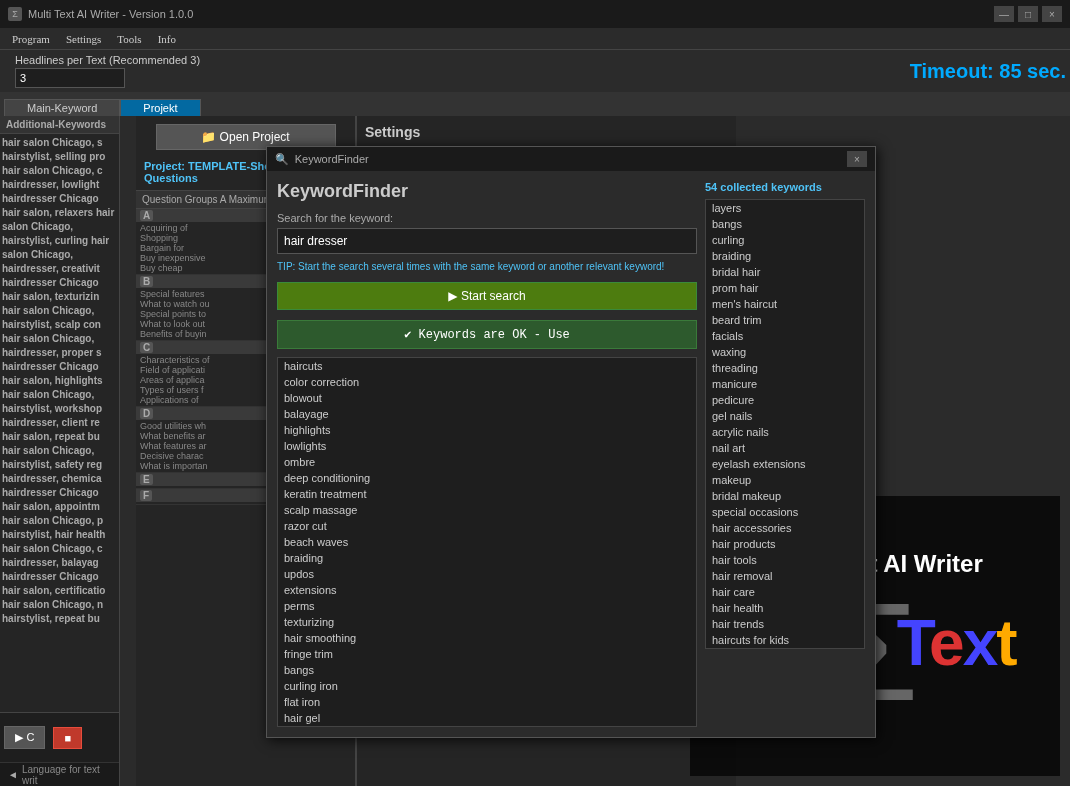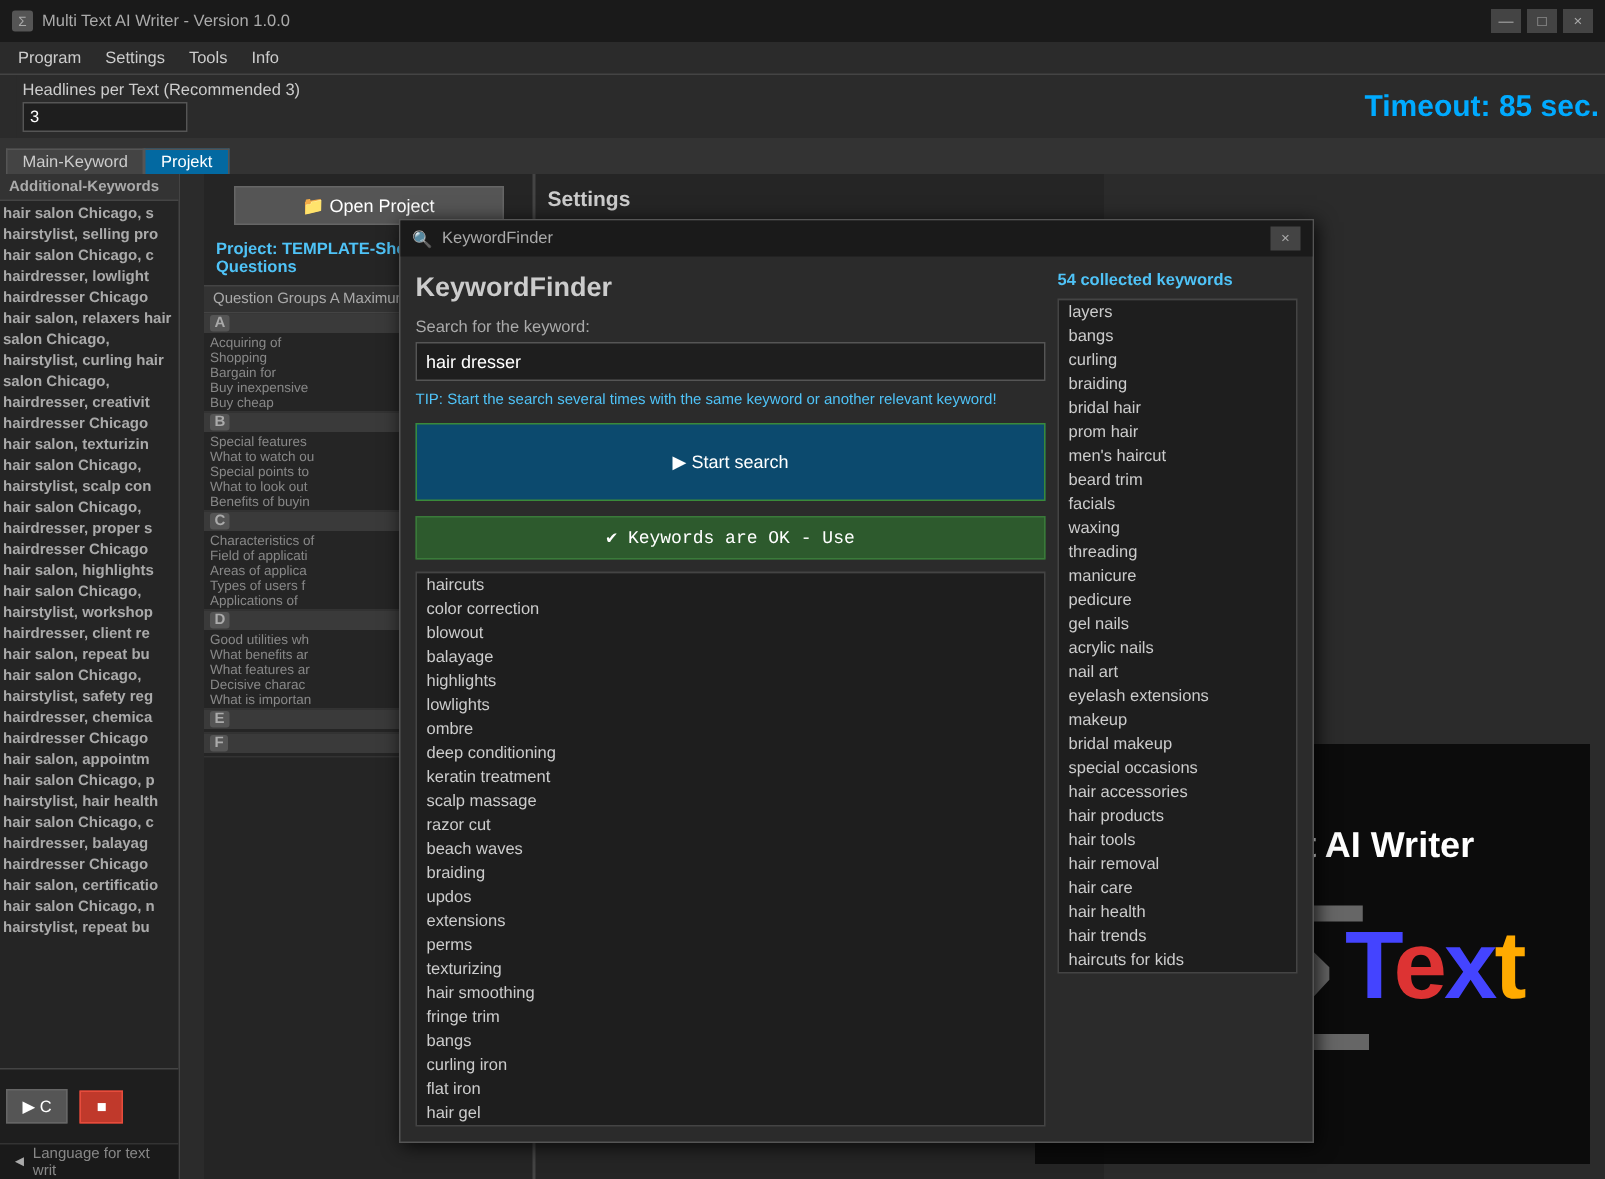--- a/index.html
+++ b/index.html
@@ -58,20 +58,21 @@
     }
 
     
     .menu-bar {
       background: #2b2b2b;
       height: 22px;
       display: flex;
       align-items: flex-start;
       padding: 0 4px;
       border-bottom: 1px solid #444;
+      font-family: Liberation Serif, serif;
     }
     .menu-item {
       padding: 0 8px;
       height: 100%;
       display: flex;
       align-items: center;
       color: #ccc;
       font-size: 11px;
       cursor: pointer;
     }
@@ -111,21 +112,21 @@
       background: #333;
       height: 24px;
       display: flex;
       align-items: flex-end;
       padding-left: 4px;
     }
     .tab {
       background: #444;
       border: 1px solid #555;
       border-bottom: none;
-      padding: 2px 10px;
+      padding: 2px 22px;
       font-size: 11px;
       color: #ccc;
       cursor: pointer;
       display: flex;
       align-items: center;
       gap: 4px;
     }
     .tab.active {
       background: #0369a1;
       color: #fff;
@@ -371,24 +372,24 @@
       margin-bottom: 6px;
     }
     .kf-tip {
       font-size: 10px;
       color: #4fc3f7;
       margin-bottom: 8px;
       line-height: 1.4;
     }
     .kf-start-btn {
       width: 100%;
-      background: #0c4a6e;
+      background: #4d7c0f;
       color: #fff;
       border: 1px solid #3a8a3a;
-      padding: 18px;
+      padding: 6px;
       font-size: 12px;
       cursor: pointer;
       margin-bottom: 10px;
       text-align: center;
       display: flex;
       align-items: center;
       justify-content: center;
       gap: 6px;
     }
     .kf-ok-btn {

